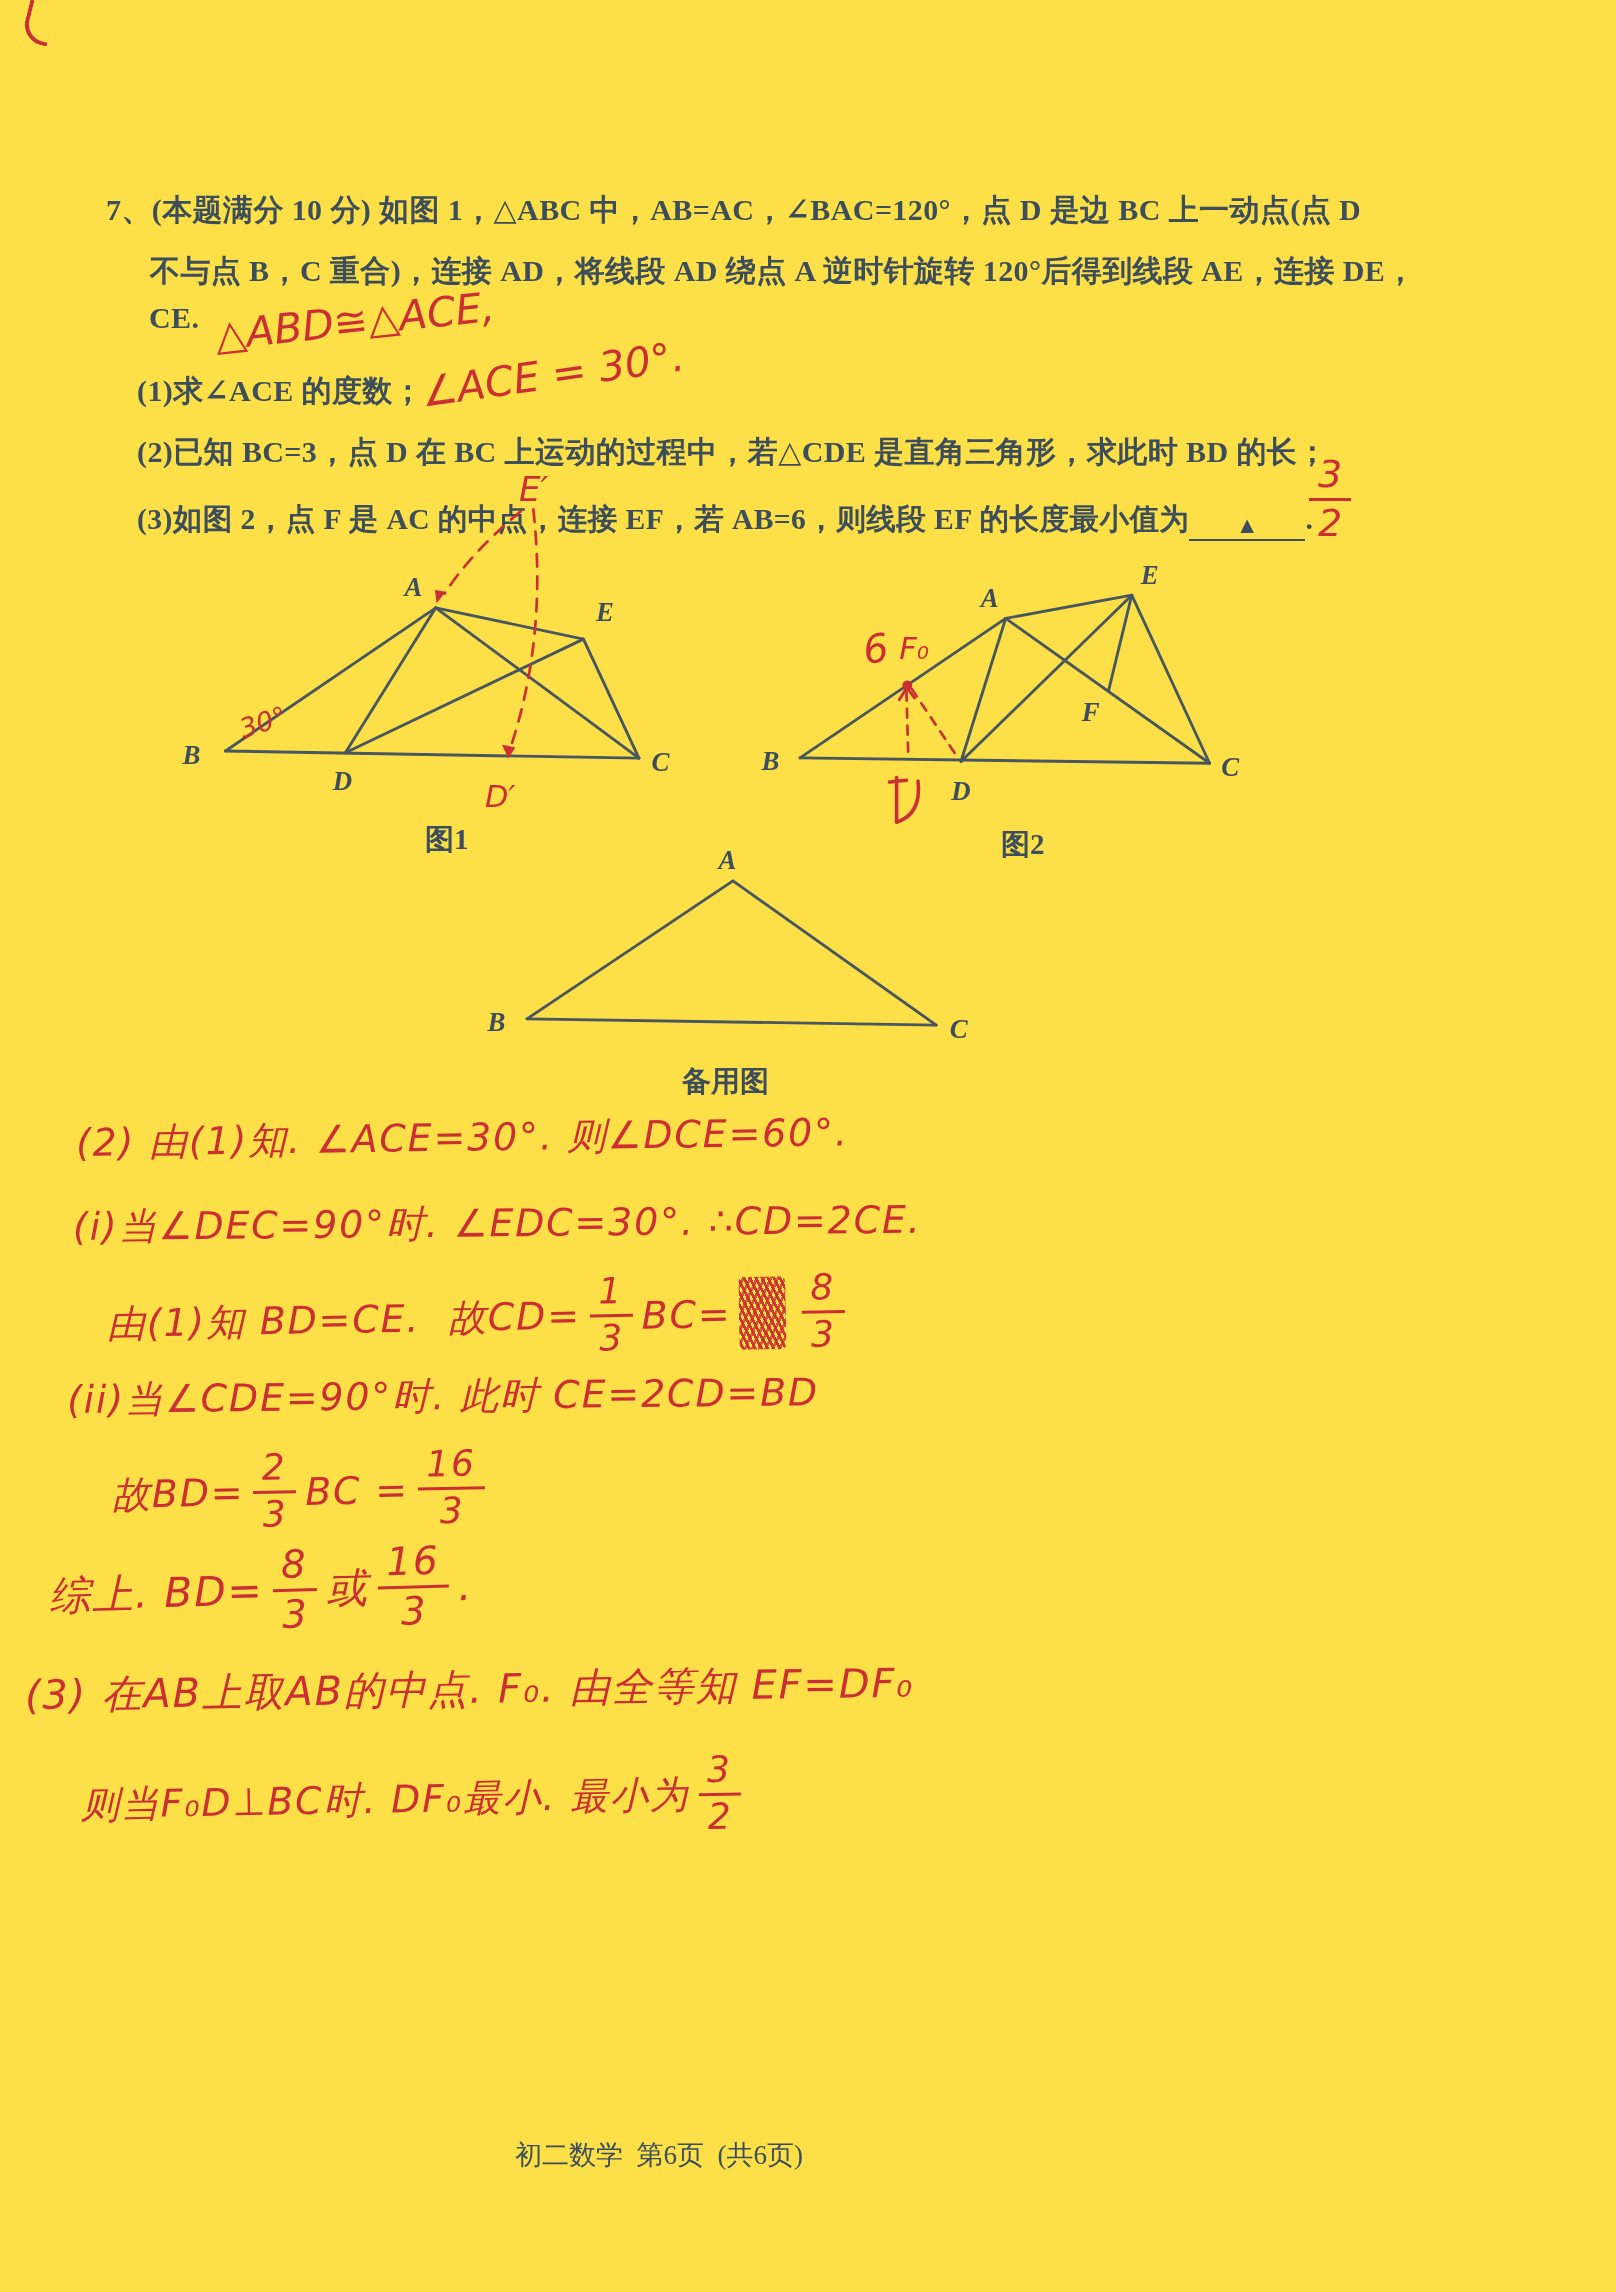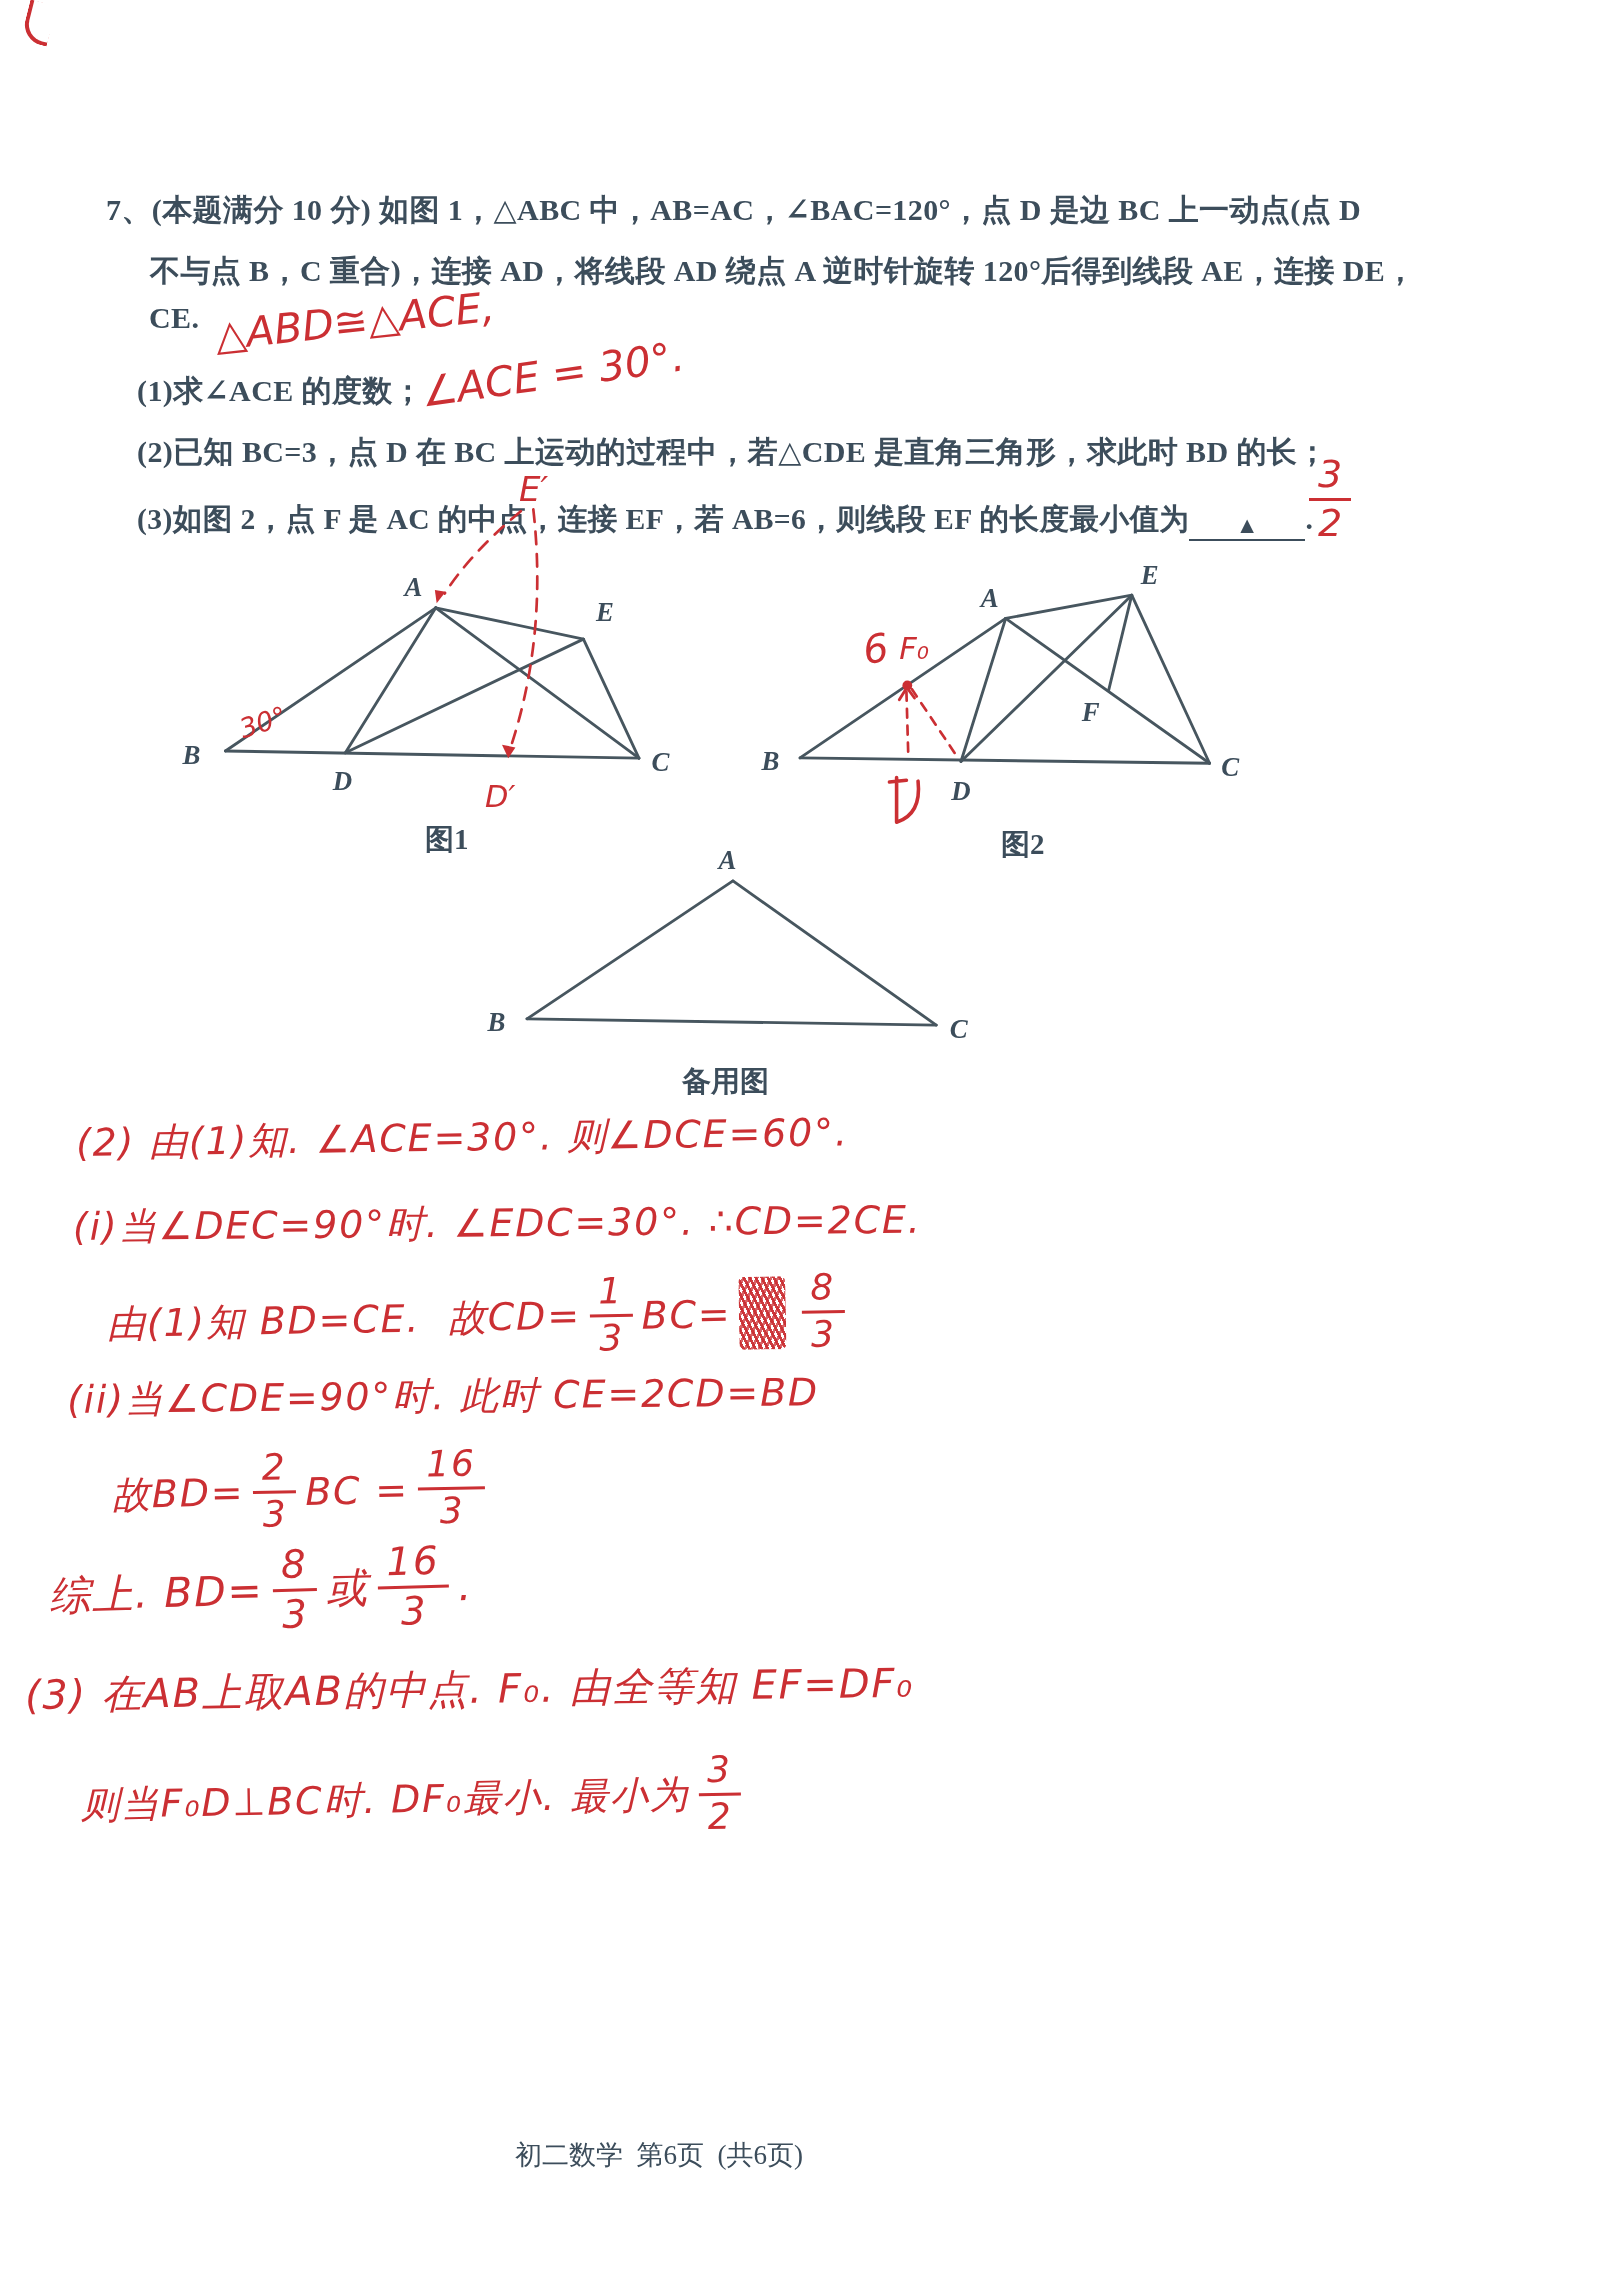--- a/index.html
+++ b/index.html
@@ -1,16 +1,16 @@
 <!DOCTYPE html>
 <html style="font-size:14.3px"><head>
 <meta charset="utf-8">
 <style>
   html,body{margin:0;padding:0;background:#d9d9d9;}
-  .page{position:relative;width:1617px;height:2293px;background:#ffffff;overflow:hidden;
+  .page{position:relative;width:1617px;height:2293px;background:#fde047;overflow:hidden;
         font-family:"Liberation Serif","DejaVu Serif",serif;}
   
   .pline{position:absolute;white-space:pre;color:#3c4d5b;font-size:30px;font-weight:600;
          letter-spacing:0.4px;}
   .ans-blank{display:inline-block;width:116px;border-bottom:2.7px solid #3c4d5b;text-align:center;
          height:30px;line-height:34px;font-size:23px;vertical-align:-3.6px;}
   
   .hw{position:absolute;color:#cb2f33;font-family:"DejaVu Sans",sans-serif;white-space:pre;
       transform-origin:left center;}
   .hw-line{display:flex;align-items:center;font-size:38px;letter-spacing:1.8px;font-style:italic;}

